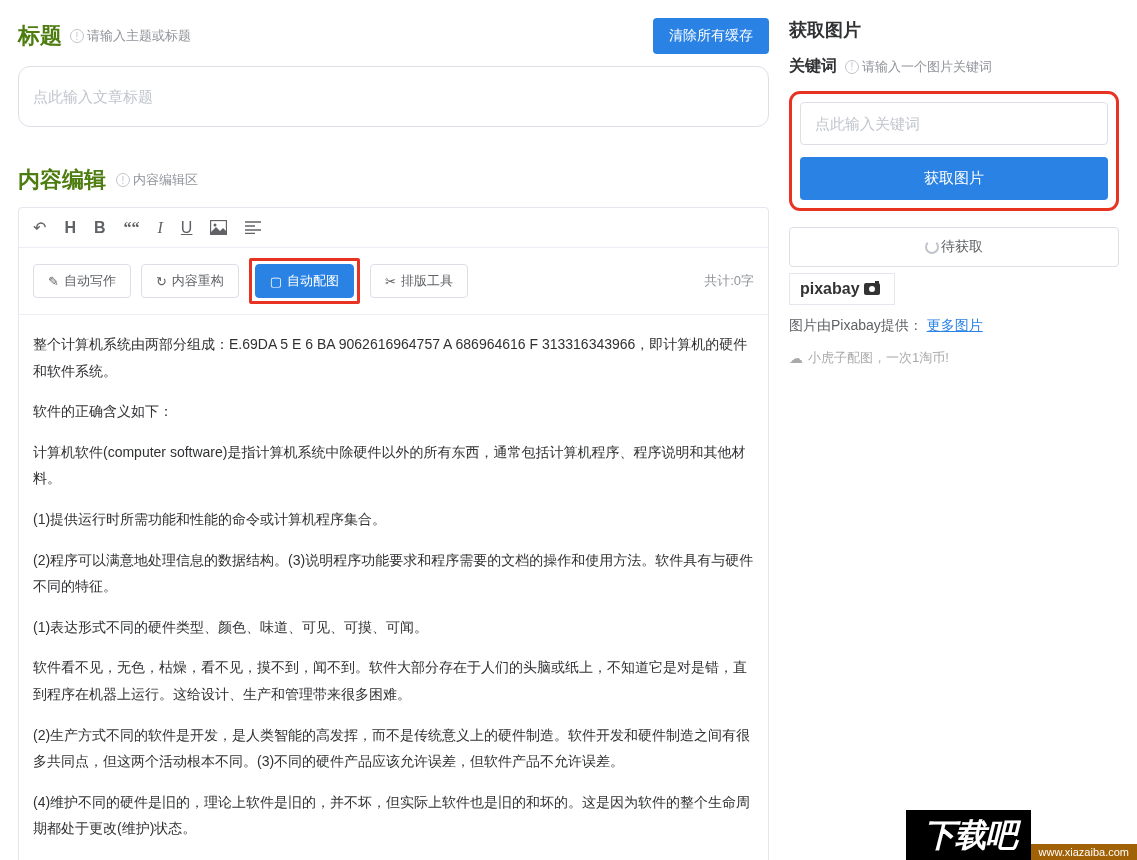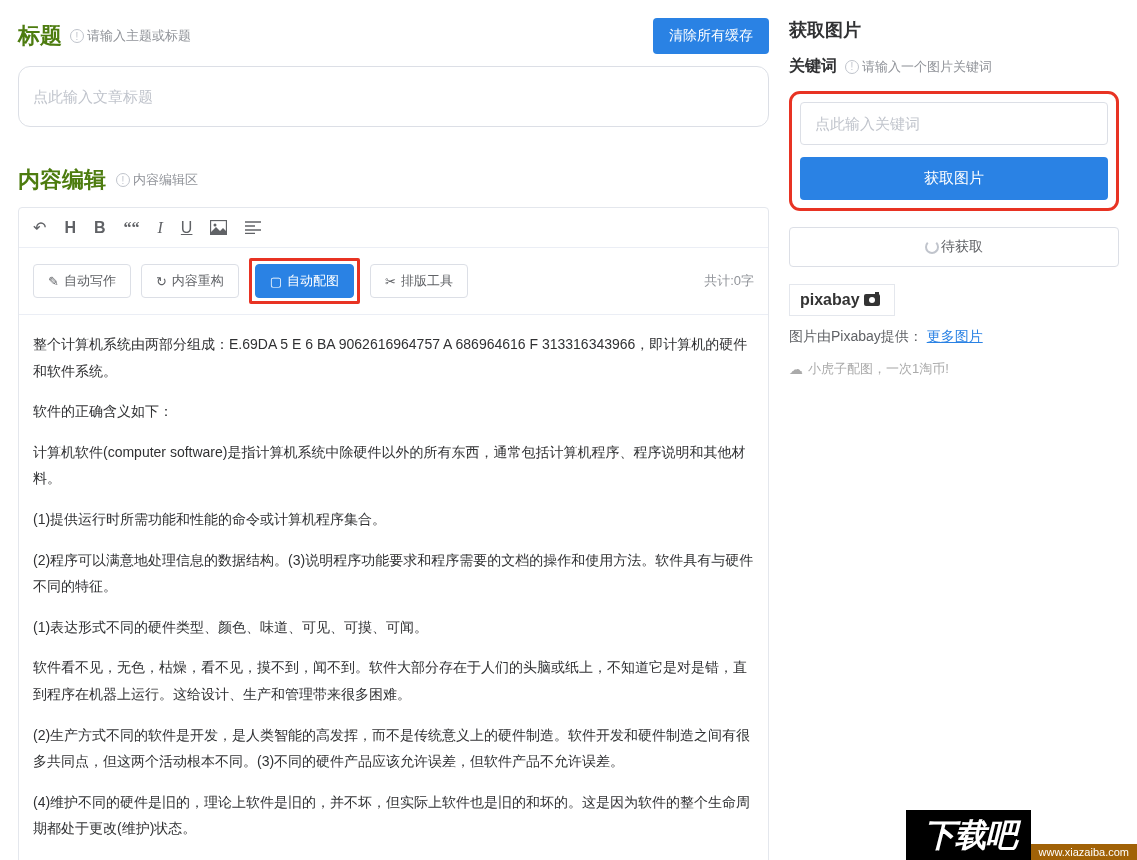--- a/index.html
+++ b/index.html
@@ -29,21 +29,21 @@
 .word-count { margin-left: auto; font-size: 13px; color: #909399; }
 
 .editor-content { padding: 16px 14px; font-size: 14px; color: #303133; line-height: 1.9; }
 .editor-content p { margin-bottom: 14px; }
 
 .keyword-input { width: 100%; padding: 12px 14px; border: 1px solid #dcdfe6; border-radius: 4px; font-size: 15px; margin-bottom: 12px; }
 .keyword-input::placeholder { color: #c0c4cc; }
 .get-image-btn { width: 100%; padding: 12px; background: #2a82e4; color: #fff; border: none; border-radius: 4px; font-size: 15px; cursor: pointer; }
 .highlight-box-right { border: 3px solid #e83323; padding: 8px; border-radius: 11px; margin-bottom: 16px; }
 
-.pending-btn { width: 100%; padding: 10px; background: #fff; border: 1px solid #dcdfe6; border-radius: 4px; font-size: 14px; color: #606266; cursor: pointer; display: flex; align-items: center; justify-content: center; gap: 2px; margin-bottom: 17px; font-family: Liberation Serif, serif; }
+.pending-btn { width: 100%; padding: 10px; background: #fff; border: 1px solid #dcdfe6; border-radius: 4px; font-size: 14px; color: #606266; cursor: pointer; display: flex; align-items: center; justify-content: center; gap: 2px; margin-bottom: 6px; font-family: Liberation Serif, serif; }
 .spinner-icon { width: 14px; height: 14px; border: 2px solid #c0c4cc; border-radius: 50%; border-top-color: transparent; display: inline-block; }
 
 .pixabay-badge { display: inline-flex; align-items: center; border: 1px solid #e4e7ed; border-radius: 0; padding: 6px 10px; font-family: Arial, sans-serif; font-weight: 600; color: #333; margin-bottom: 12px; gap: 4px; }
 .camera-icon { font-size: 14px; }
 
 .credit-line { font-size: 14px; color: #606266; margin-bottom: 14px; }
 .credit-link { color: #2a82e4; text-decoration: underline; cursor: pointer; }
 
 .promo-line { font-size: 13px; color: #aaa; display: flex; align-items: center; gap: 5px; }
 .cloud-icon { font-size: 14px; }

